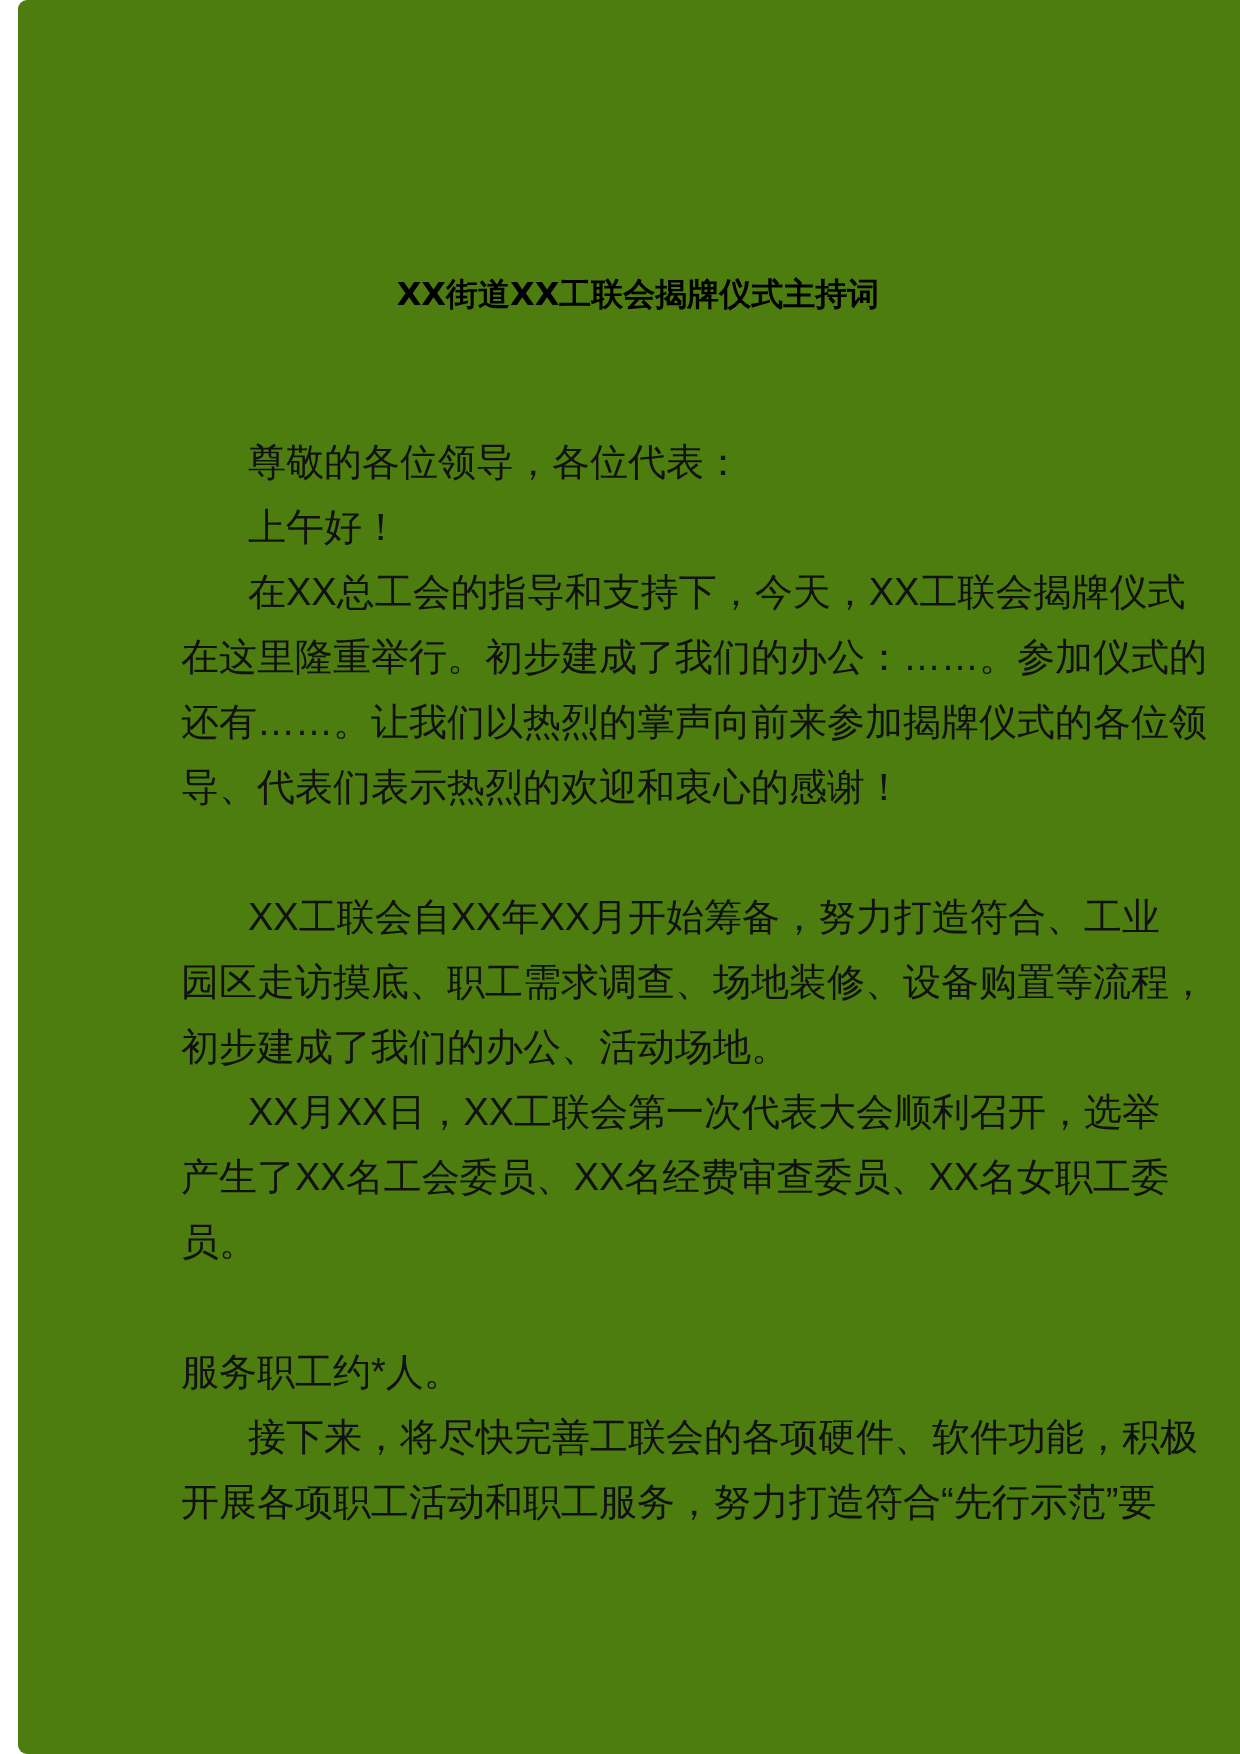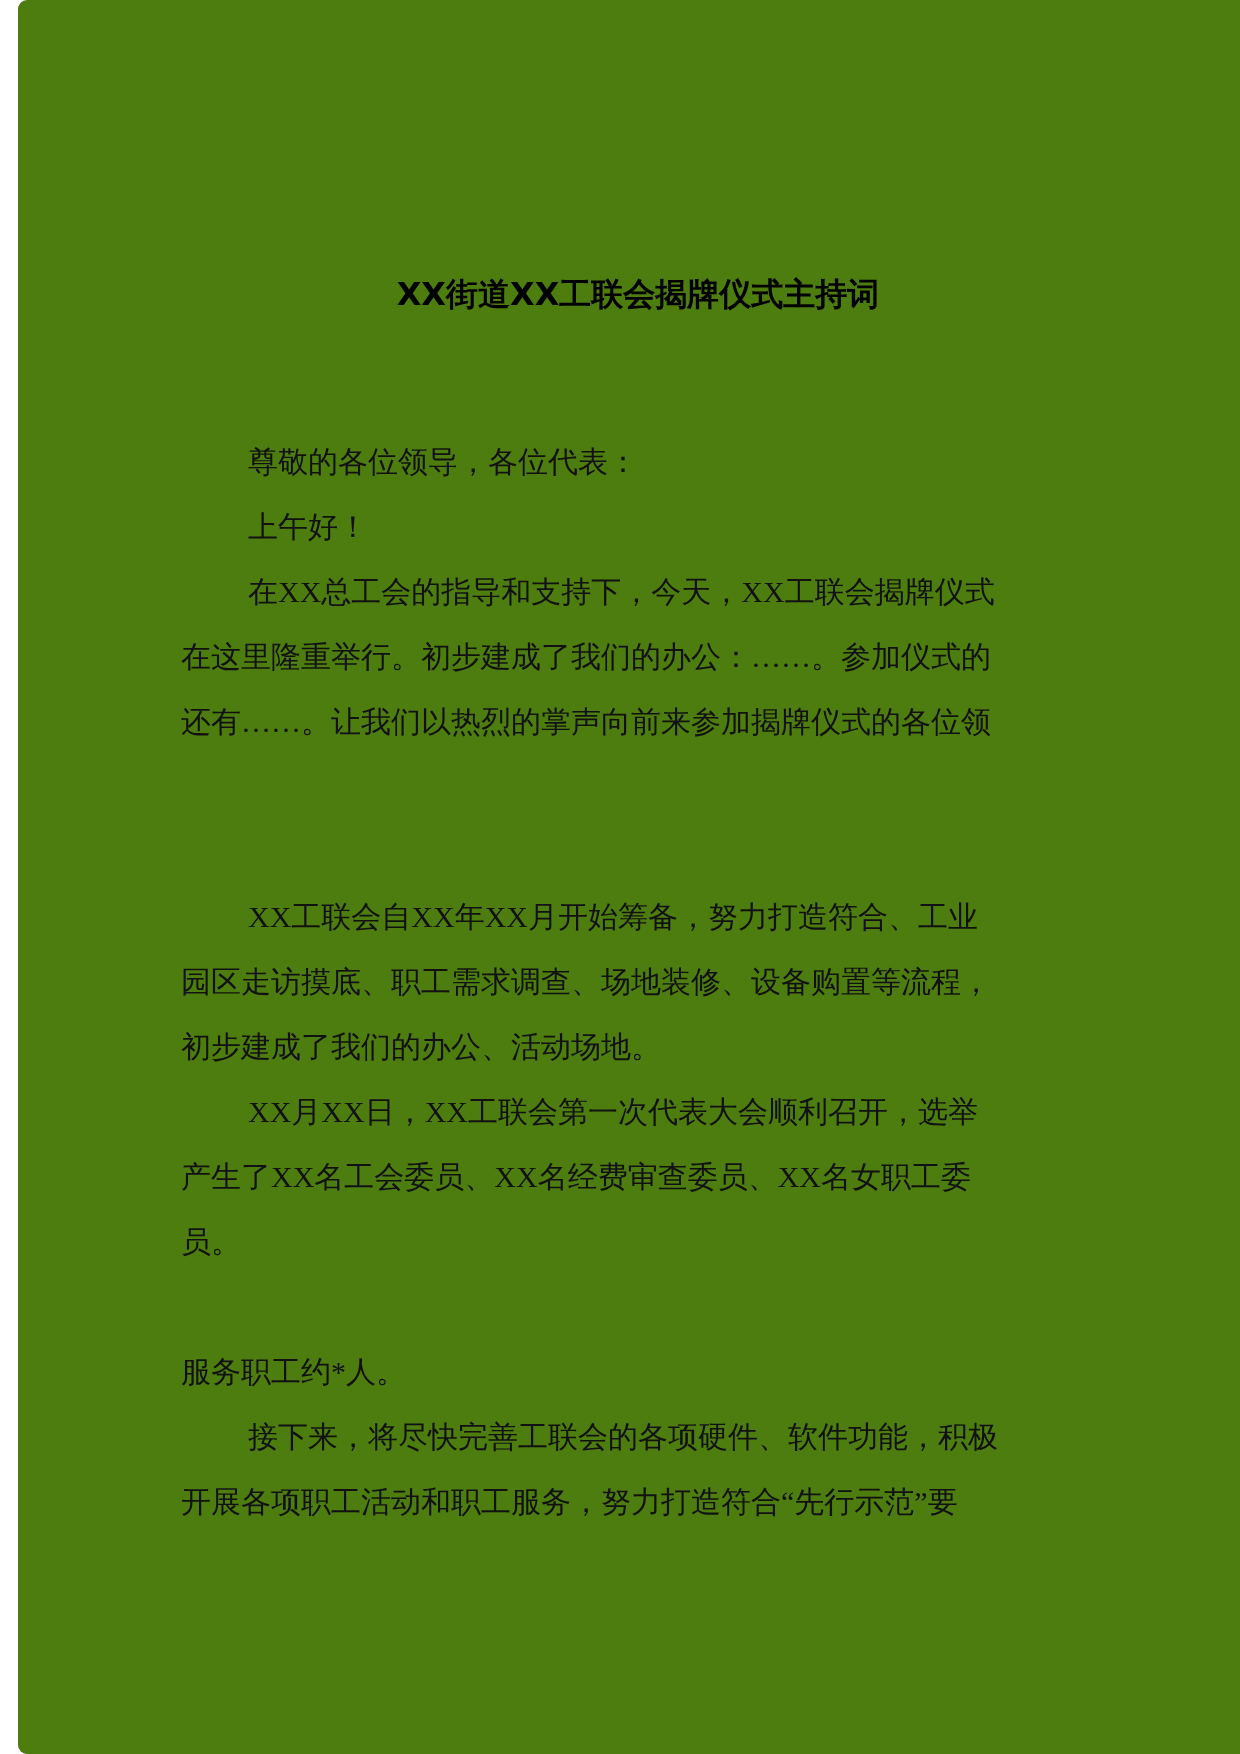--- a/index.html
+++ b/index.html
@@ -7,37 +7,38 @@
   .page { position: absolute; left: 18px; top: 0; width: 1240px; height: 1754px; background: #4d7c0f; border-radius: 9px; }
   .title {
     position: absolute; left: 0; width: 1240px; top: 272px;
     text-align: center;
     font-family: "DejaVu Sans", sans-serif;
     font-weight: bold; font-size: 32px; line-height: 44px; color: #000000;
     letter-spacing: 0px;
   }
   .line {
     position: absolute; left: 163px; width: 960px;
-    font-family: Liberation Serif, serif;
-    font-size: 30px; line-height: 40px; color: #111111;
+    font-family: Liberation Sans, sans-serif;
+    font-size: 38px; line-height: 40px; color: #111111;
     white-space: nowrap;
   }
   .indent { left: 230px; }
 </style>
 </head>
 <body>
 
 <div class="page">
   <div class="title">XX街道XX工联会揭牌仪式主持词</div>
 
   <div class="line indent" style="top:442px">尊敬的各位领导，各位代表：</div>
   <div class="line indent" style="top:572px">在XX总工会的指导和支持下，今天，XX工联会揭牌仪式</div>
   <div class="line indent" style="top:507px">上午好！</div>
   <div class="line" style="top:637px">在这里隆重举行。初步建成了我们的办公：……。参加仪式的</div>
   <div class="line" style="top:702px">还有……。让我们以热烈的掌声向前来参加揭牌仪式的各位领</div>
+  <div class="line" style="top:767px">导、代表们表示热烈的欢迎和衷心的感谢！</div>
   <div class="line indent" style="top:897px">XX工联会自XX年XX月开始筹备，努力打造符合、工业</div>
   <div class="line" style="top:1027px">初步建成了我们的办公、活动场地。</div>
   <div class="line" style="top:962px">园区走访摸底、职工需求调查、场地装修、设备购置等流程，</div>
   <div class="line indent" style="top:1092px">XX月XX日，XX工联会第一次代表大会顺利召开，选举</div>
   <div class="line" style="top:1157px">产生了XX名工会委员、XX名经费审查委员、XX名女职工委</div>
   <div class="line" style="top:1222px">员。</div>
   <div class="line" style="top:1352px">服务职工约*人。</div>
   <div class="line indent" style="top:1417px">接下来，将尽快完善工联会的各项硬件、软件功能，积极</div>
   <div class="line" style="top:1482px">开展各项职工活动和职工服务，努力打造符合“先行示范”要</div>
 </div>

